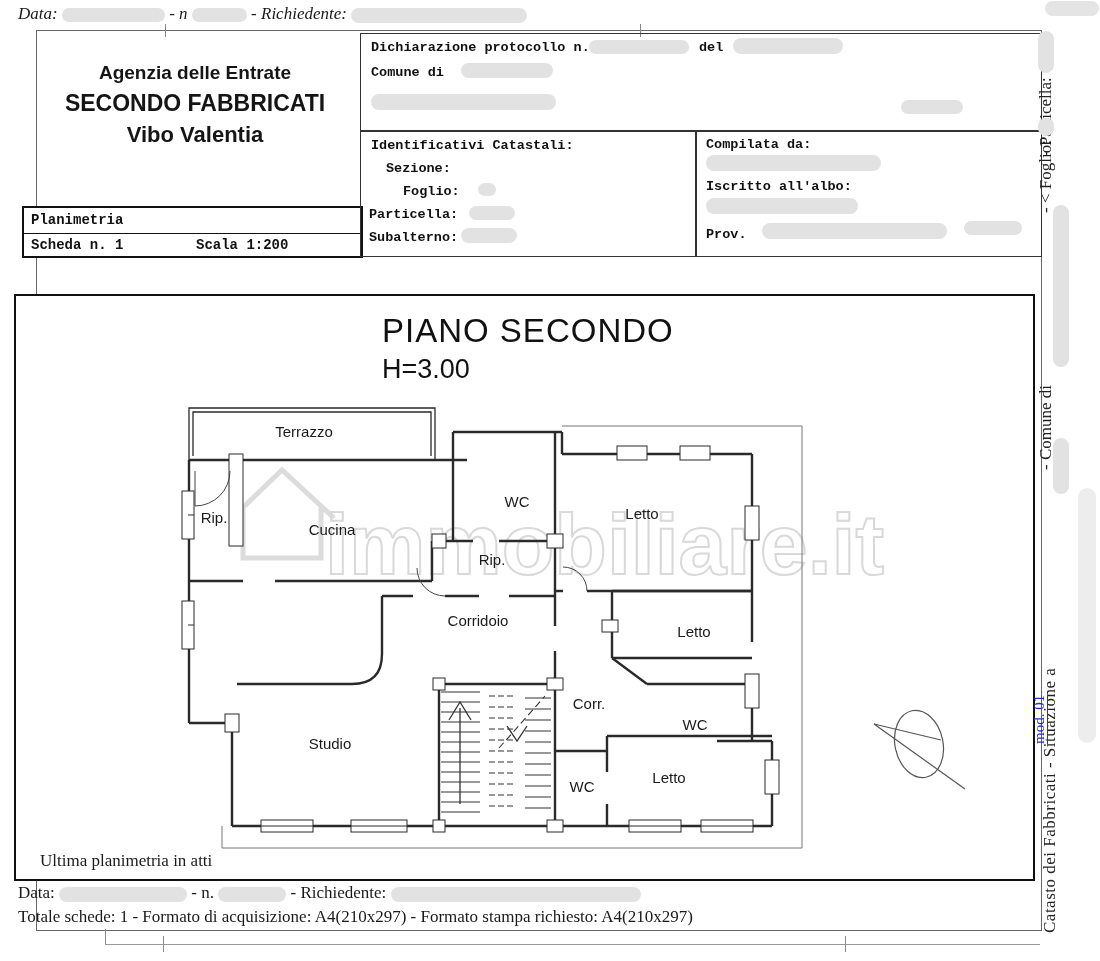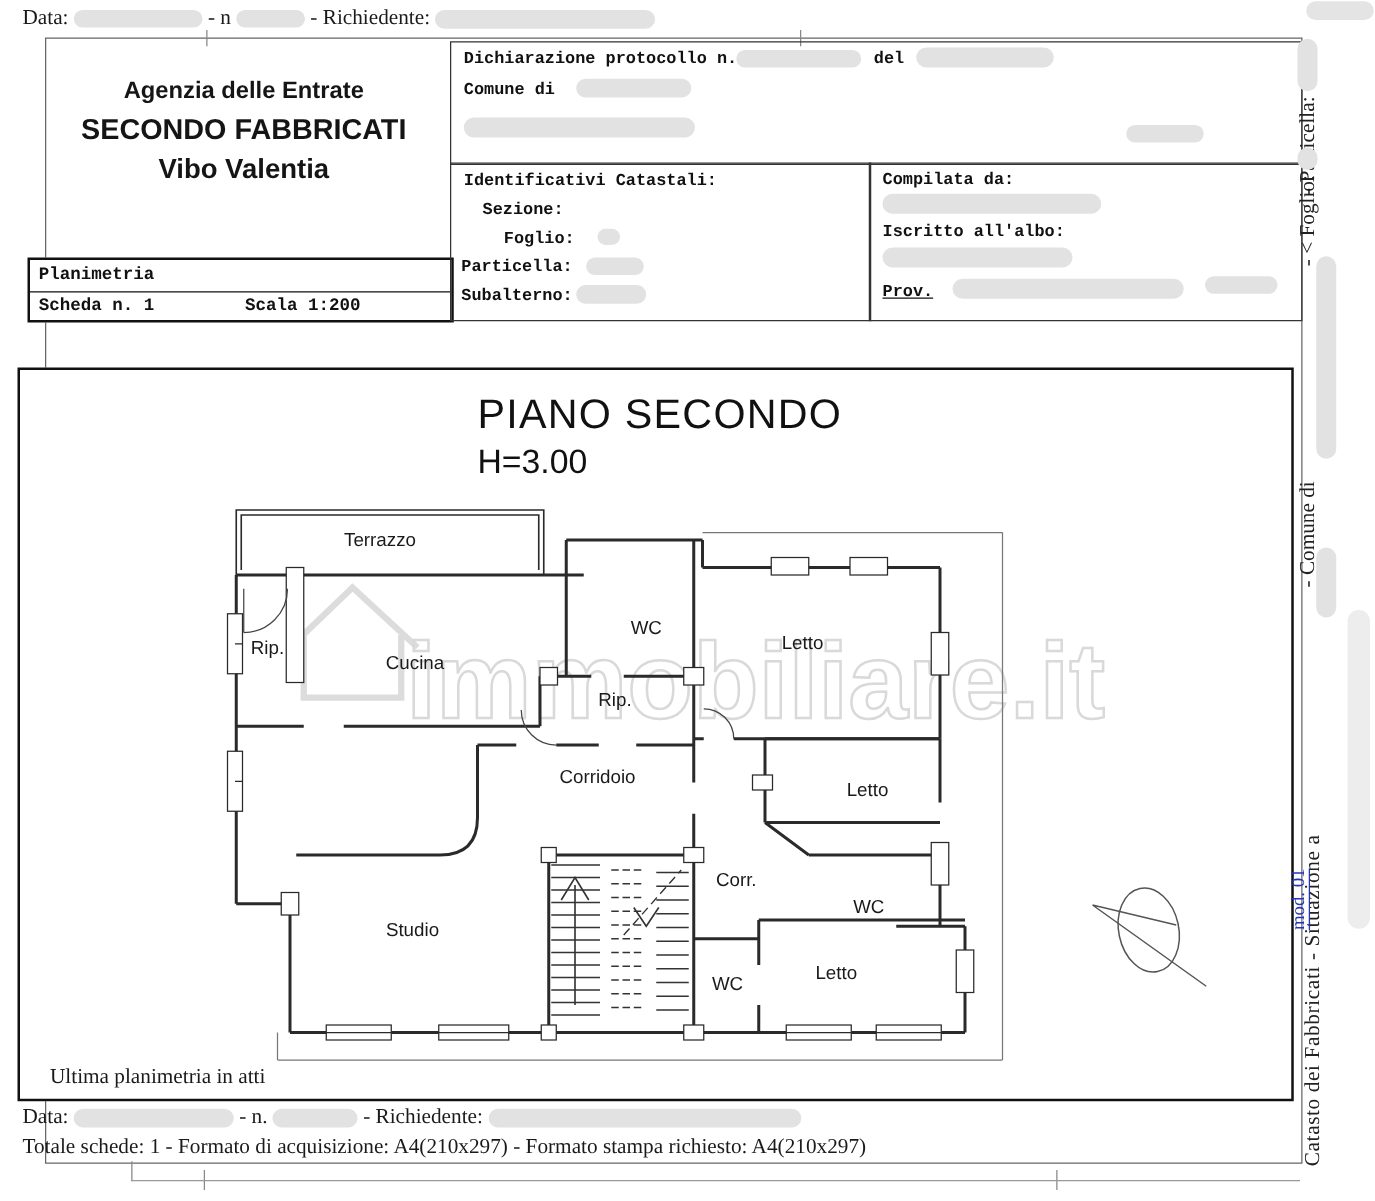--- a/index.html
+++ b/index.html
@@ -15,21 +15,21 @@
   .thickbox{position:absolute;border:2px solid #111;background:#fff;}
   .vt{position:absolute;writing-mode:vertical-rl;transform:rotate(180deg);white-space:nowrap;
       font-family:"Liberation Serif", serif;font-size:17px;color:#222;}
   .vpill{display:inline-block;width:16px;background:#e2e2e2;border-radius:8px;}
   .tick{position:absolute;background:#888;}
   .roomlabel{font-family:"Liberation Sans", sans-serif;font-size:15px;fill:#1a1a1a;}
 </style>
 </head>
 <body>
 
-<div class="abs serif" style="left:18px;top:4px;">
+<div class="abs serif" style="left:18px;top:4px;font-style:italic;">
   <span>Data:</span>
   <span class="pill" style="width:103px;height:14px;"></span>
   <span>- n</span>
   <span class="pill" style="width:55px;height:14px;"></span>
   <span>- Richiedente:</span>
   <span class="pill" style="width:176px;height:15px;"></span>
 </div>
 
 <div class="box" style="left:36px;top:30px;width:1004px;height:899px;border-color:#666;"></div>
 <div class="tick" style="left:165px;top:24px;width:1px;height:13px;"></div>
@@ -68,21 +68,21 @@
   <div class="pillabs" style="left:108px;top:75px;width:46px;height:14px;"></div>
   <div class="mono" style="position:absolute;left:8px;top:99px;">Subalterno:</div>
   <div class="pillabs" style="left:100px;top:97px;width:56px;height:15px;"></div>
 </div>
 
 <div class="box" style="left:695px;top:130px;width:345px;height:125px;border-color:#333;">
   <div class="mono" style="position:absolute;left:10px;top:6px;">Compilata da:</div>
   <div class="pillabs" style="left:10px;top:24px;width:175px;height:16px;"></div>
   <div class="mono" style="position:absolute;left:10px;top:48px;">Iscritto all'albo:</div>
   <div class="pillabs" style="left:10px;top:67px;width:152px;height:16px;"></div>
-  <div class="mono" style="position:absolute;left:10px;top:96px;text-decoration:underline;">Prov.</div>
+  <div class="mono" style="position:absolute;left:10px;top:96px;">Prov.</div>
   <div class="pillabs" style="left:66px;top:92px;width:185px;height:16px;"></div>
   <div class="pillabs" style="left:268px;top:90px;width:58px;height:14px;"></div>
 </div>
 
 <div class="thickbox" style="left:14px;top:258px;width:1017px;height:583px;margin-top:36px;">
   <div style="position:absolute;left:366px;top:16px;font-family:'Liberation Sans',sans-serif;font-size:33px;color:#111;letter-spacing:1px;">PIANO SECONDO</div>
   <div style="position:absolute;left:366px;top:58px;font-family:'Liberation Sans',sans-serif;font-size:27px;color:#111;">H=3.00</div>
 
   <svg class="abs" style="left:161px;top:100px;" width="822" height="472" viewBox="0 0 822 472">
 

